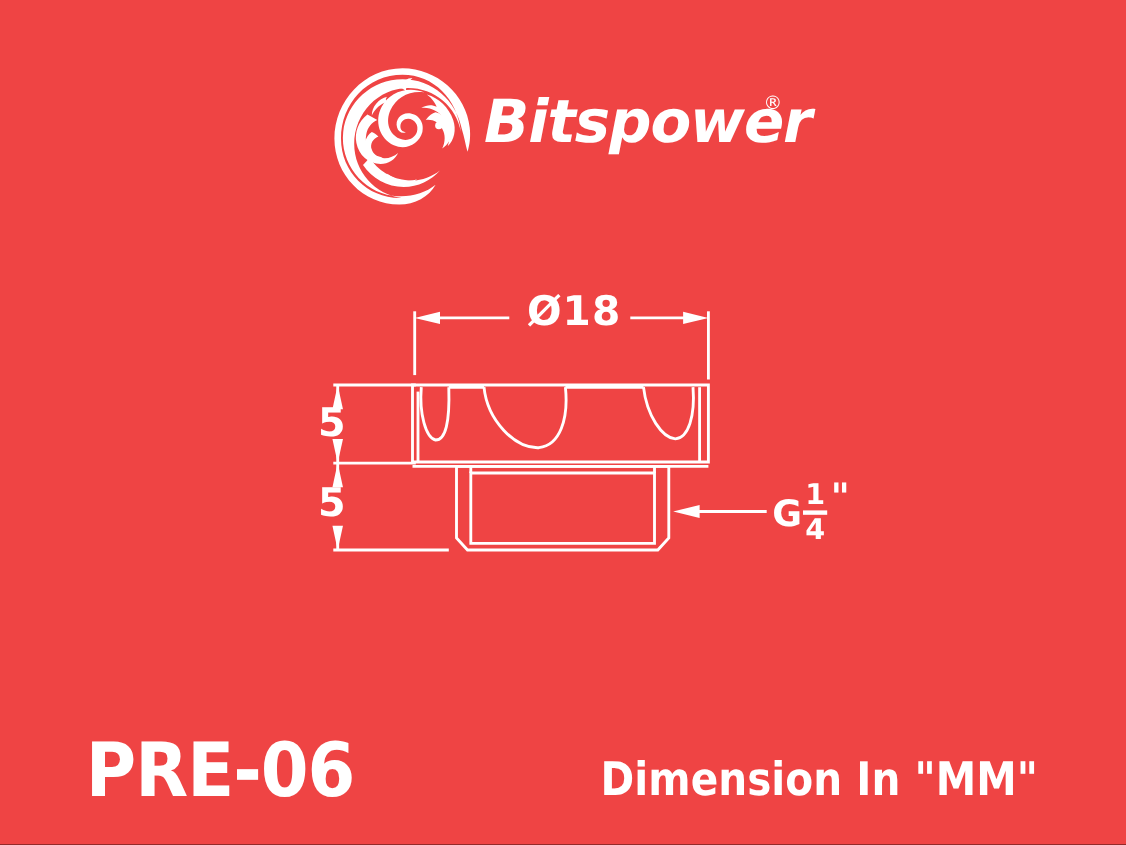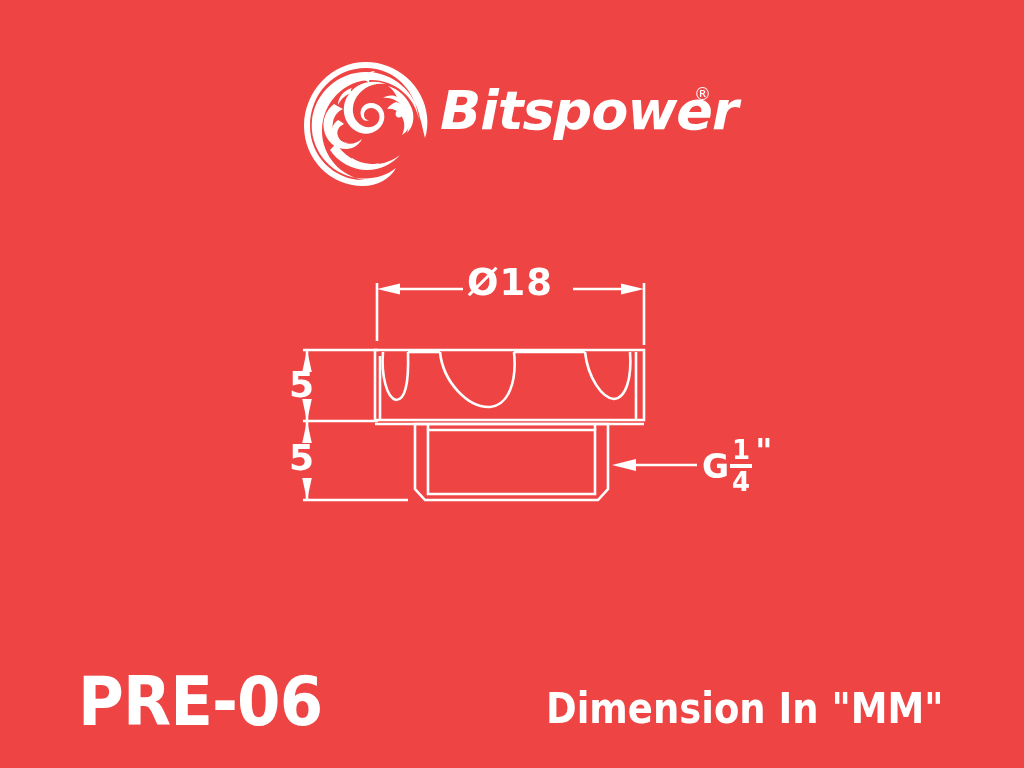--- a/index.html
+++ b/index.html
@@ -63,21 +63,21 @@
   }
   .dim-label {
     position: absolute;
     color: #ffffff;
     font-family: "DejaVu Sans", sans-serif;
     font-weight: bold;
     line-height: 1;
     white-space: nowrap;
   }
   #dim-diameter-label {
-    left: 467px;
+    left: 479px;
     top: 264px;
     font-size: 37px;
     letter-spacing: 1px;
   }
   #dim-height-top-label {
     left: 289px;
     top: 367px;
     font-size: 36px;
   }
   #dim-height-bottom-label {

